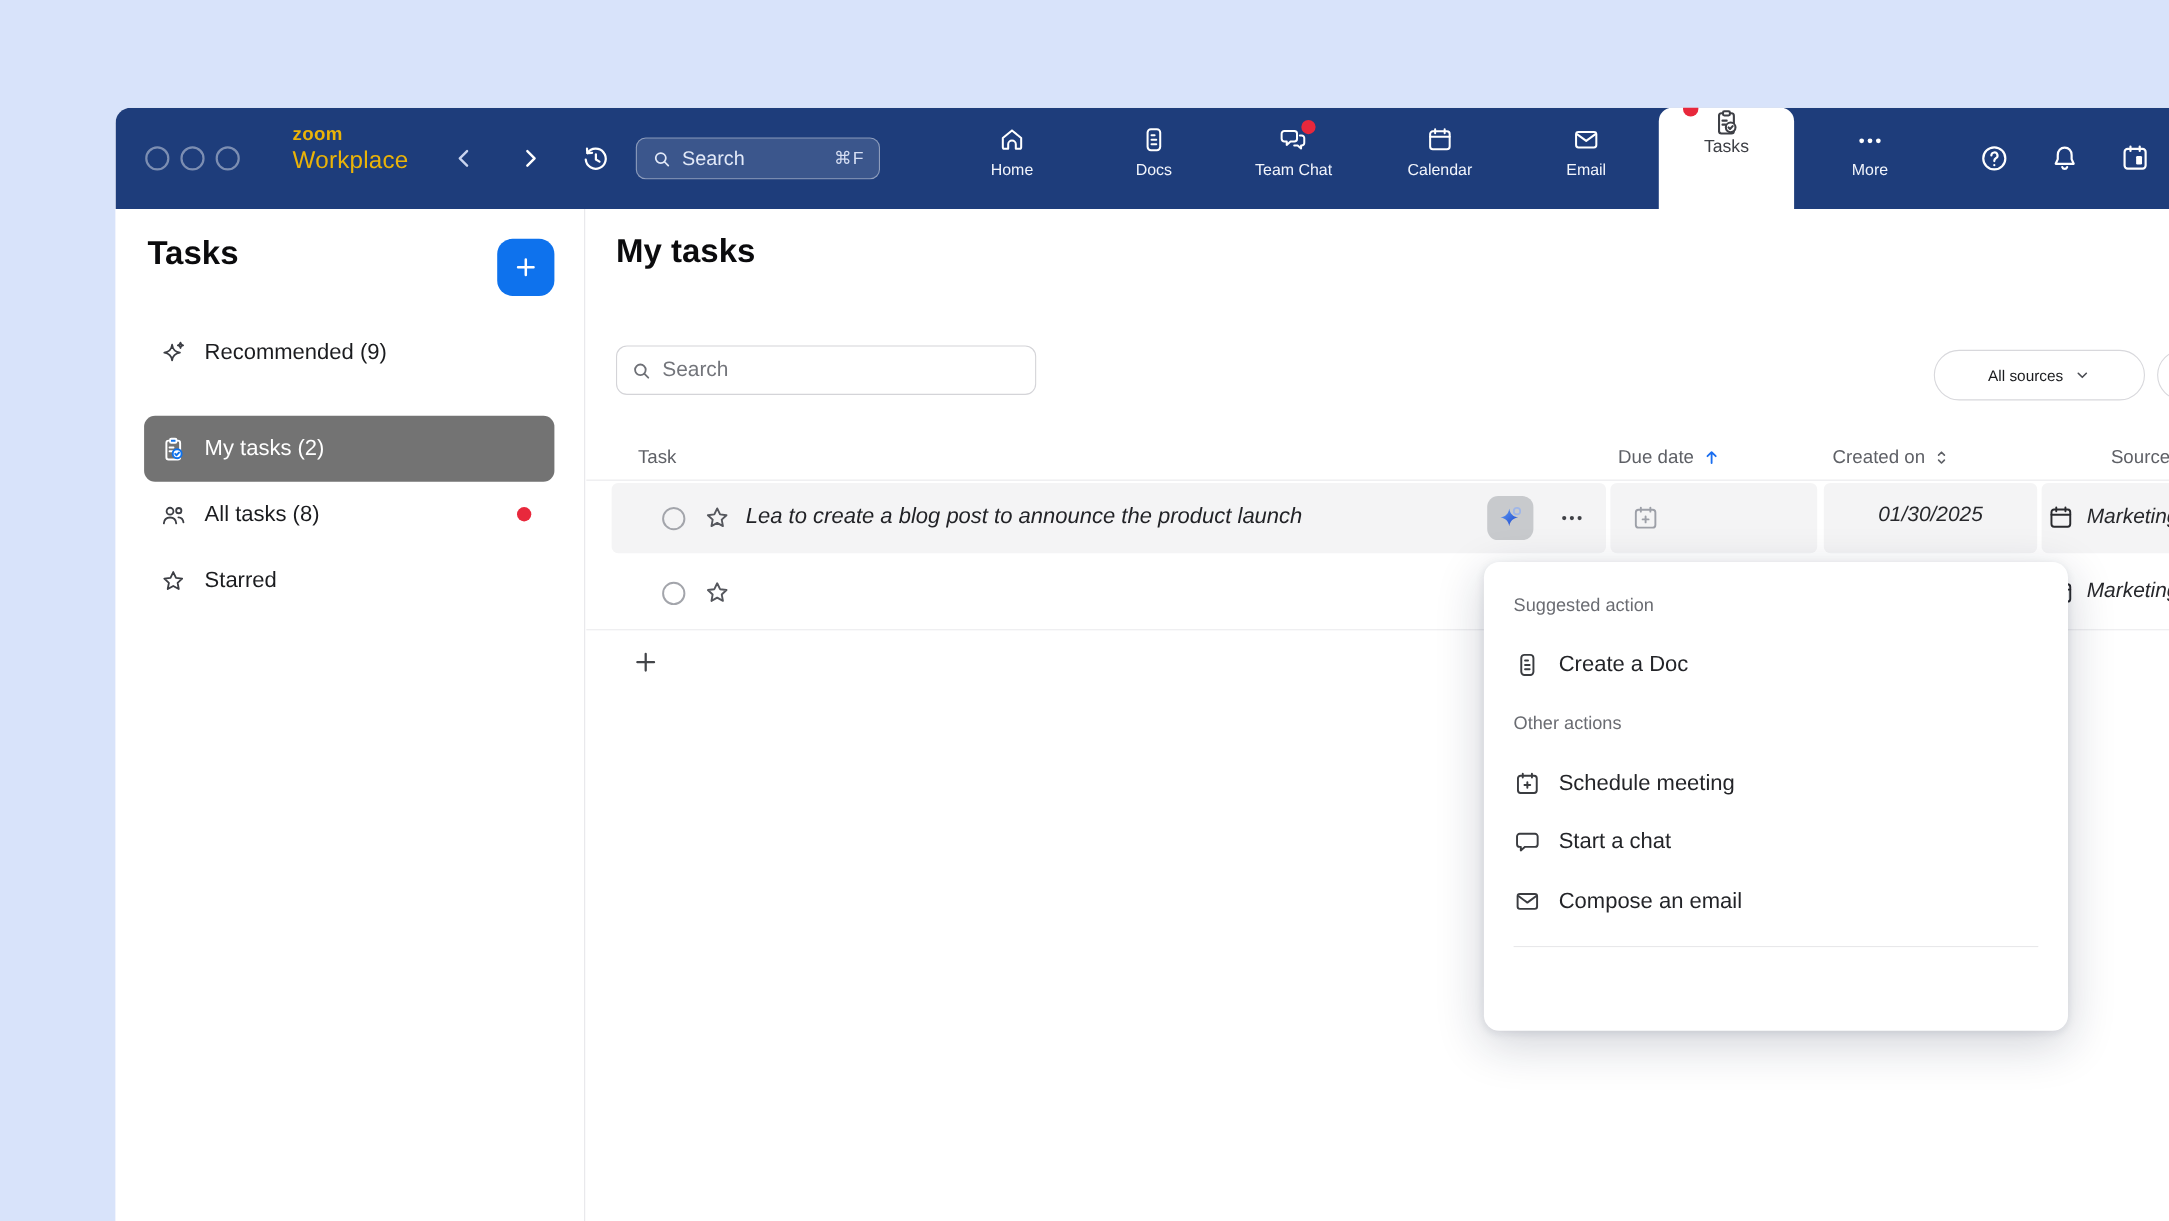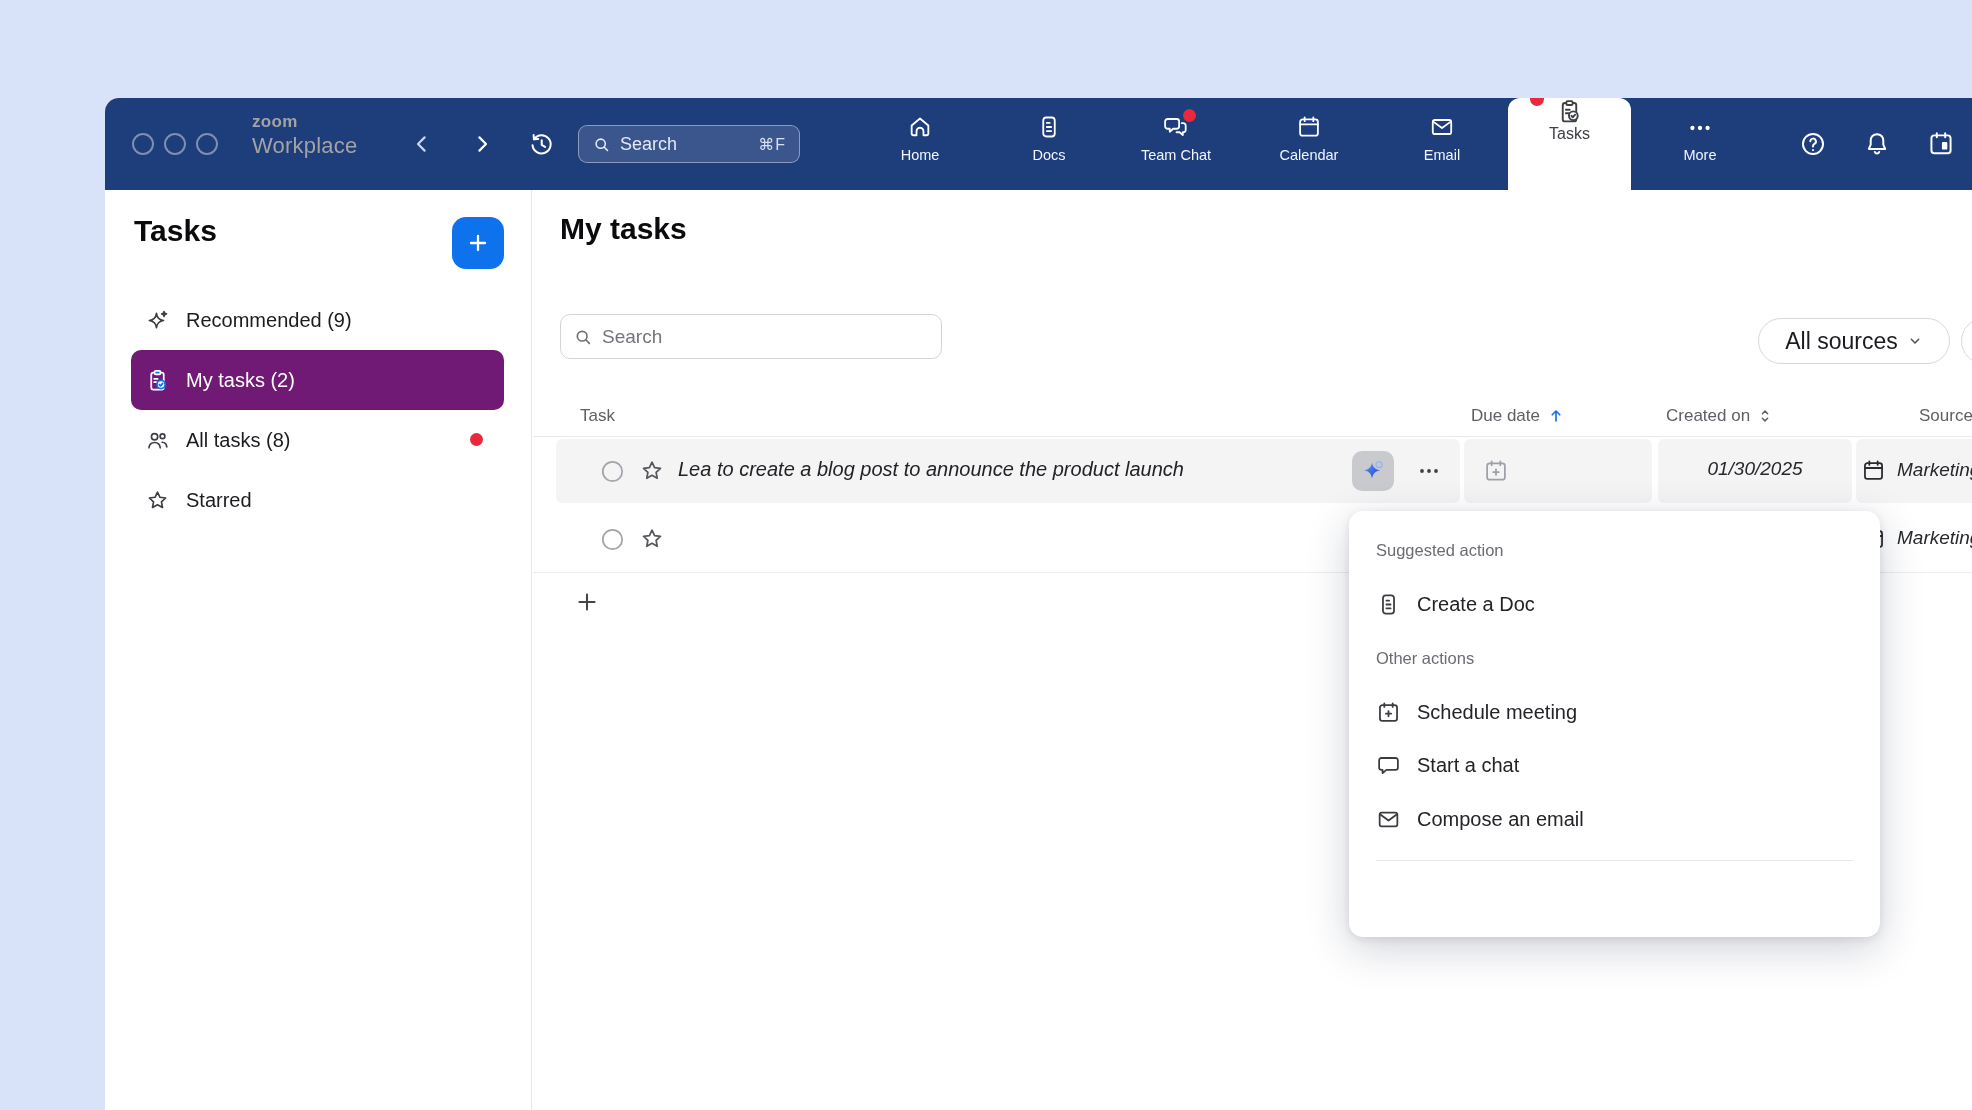--- a/index.html
+++ b/index.html
@@ -16,21 +16,21 @@
   .win {
     position:absolute; left:105px; top:98px; right:0; height:1022px;
     background:#fff; border-radius:14px 0 0 0; overflow:hidden;
   }
 
   
   .topbar { position:absolute; left:0; top:0; right:0; height:92px; background:#1E3D7B; }
   .tb-abs { position:absolute; }
   .lights { left:27px; top:35px; display:flex; gap:10px; }
   .light { width:22px; height:22px; border-radius:50%; border:2px solid rgba(255,255,255,.42); }
-  .brand { left:147px; top:15px; color:#a3a3a3; line-height:1; }
+  .brand { left:161px; top:15px; color:#eab308; line-height:1; }
   .brand .b1 { font-size:17px; font-weight:700; letter-spacing:.3px; }
   .brand .b2 { font-size:22px; font-weight:400; margin-top:5px; letter-spacing:.2px; }
   .tb-icon-btn { width:34px; height:34px; display:flex; align-items:center; justify-content:center; border-radius:8px; }
   .searchpill {
     left:473px; top:27px; width:222px; height:38px; border-radius:9px;
     background:rgba(255,255,255,.13); border:1px solid rgba(255,255,255,.42);
     display:flex; align-items:center; padding:0 13px; gap:9px; color:#E2E9F8; font-size:18px;
   }
   .searchpill .sc { margin-left:auto; font-size:16px; color:#D6DEF3; letter-spacing:1px; }
   .navitem { width:92px; top:0; height:92px; display:flex; flex-direction:column; align-items:center; }
@@ -46,36 +46,36 @@
   
   .sidebar { position:absolute; left:0; top:92px; bottom:0; width:427px; background:#fff; border-right:1px solid #E7E7EA; }
   .sb-title { position:absolute; left:29px; top:24px; font-size:30px; font-weight:700; color:#0B0B0D; }
   .sb-add {
     position:absolute; left:347px; top:27px; width:52px; height:52px; border-radius:14px;
     background:#0E72ED; display:flex; align-items:center; justify-content:center;
   }
   .sb-list { position:absolute; left:0; right:0; top:100px; }
   .sb-item { position:relative; height:60px; margin:0 27px 0 26px; border-radius:10px; display:flex; align-items:center; padding-left:14px; gap:16px; }
   .sb-item .lbl { font-size:20px; color:#1B1C1F; }
-  .sb-item.sel { background:#701a75; }
+  .sb-item.sel { background:#737373;margin-top:28px; }
   .sb-item.sel .lbl { color:#fff; font-weight:500; }
   .sb-item .dot { position:absolute; right:21px; top:23px; width:13px; height:13px; border-radius:50%; background:#E8283C; }
 
   
   .main { position:absolute; left:428px; top:92px; right:0; bottom:0; background:#fff; }
   .m-title { position:absolute; left:27px; top:22px; font-size:30px; font-weight:700; color:#0B0B0D; }
   .m-search {
     position:absolute; left:27px; top:124px; width:382px; height:45px;
     border:1px solid #D4D4D8; border-radius:10px; display:flex; align-items:center; padding:0 12px; gap:9px; background:#fff;
   }
   .m-search input { border:none; outline:none; font-size:19px; flex:1; font-family:inherit; color:#1F2023; background:transparent; }
   .m-search input::placeholder { color:#73757B; }
   .pill {
     position:absolute; top:128px; height:46px; border:1px solid #D8D8DC; border-radius:23px; background:#fff;
-    display:flex; align-items:center; justify-content:center; gap:9px; font-size:23px; color:#1B1C1F;
+    display:flex; align-items:center; justify-content:center; gap:9px; font-size:14px; color:#1B1C1F;
   }
   .pill.sources { left:1225px; width:192px; }
   .pill.partial { left:1428px; width:70px; }
 
   .thead { position:absolute; left:0; right:0; top:208px; height:39px; border-bottom:1px solid #E9E9EB; font-size:17px; color:#5E6066; }
   .thead .h { position:absolute; top:8px; display:flex; align-items:center; gap:6px; }
 
   .trow { position:absolute; left:0; right:0; height:68px; }
   .row1 { top:247px; }
   .row2 { top:315px; border-bottom:1px solid #ECECEE; }

